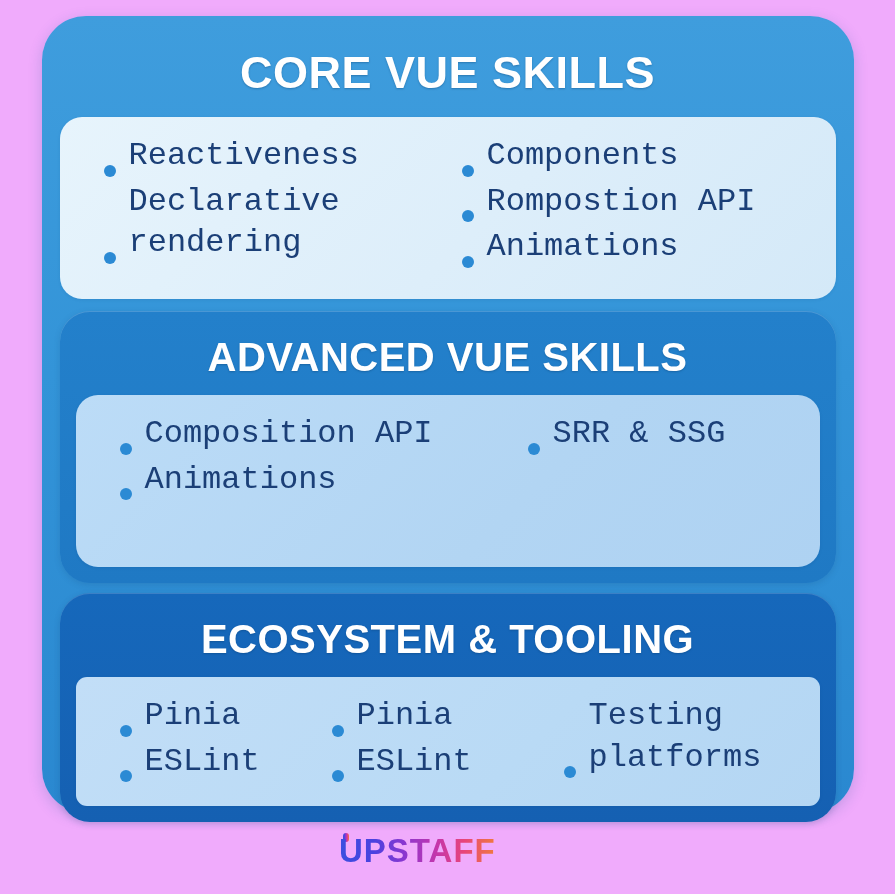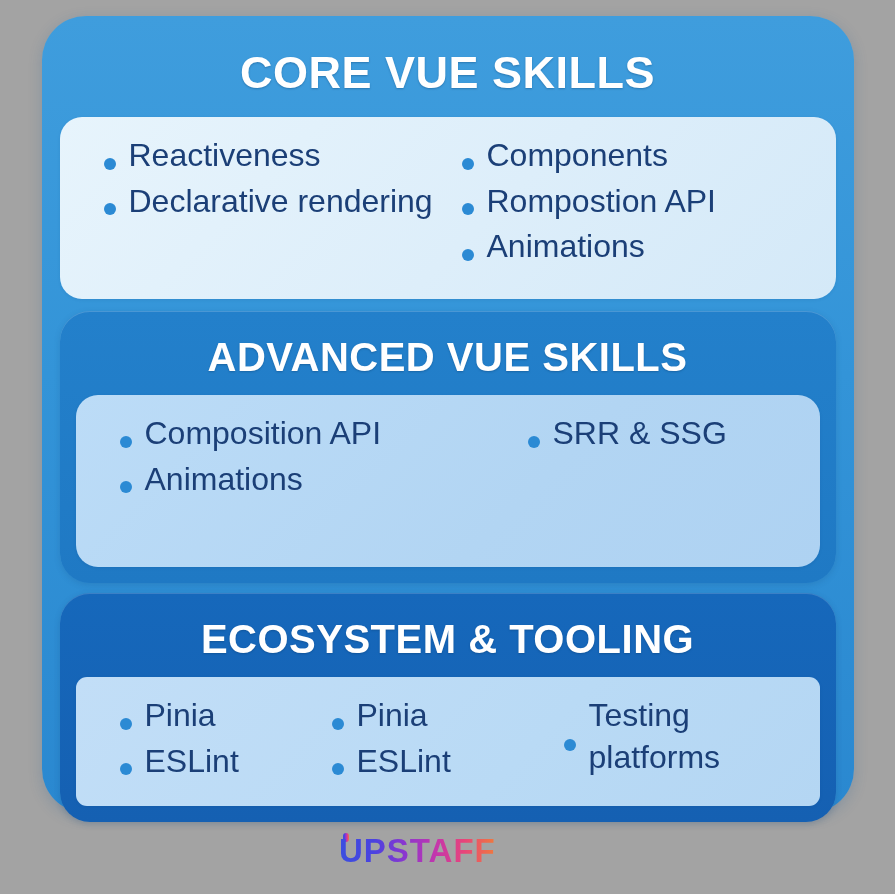--- a/index.html
+++ b/index.html
@@ -10,21 +10,21 @@
     height: 894px;
     background: #ffffff;
     font-family: "Liberation Sans", sans-serif;
     overflow: hidden;
   }
 
   .poster {
     position: relative;
     width: 895px;
     height: 894px;
-    background: #a3a3a3;
+    background: #f0abfc;
     display: flex;
     flex-direction: column;
     align-items: center;
   }
 
   
   .outer-frame {
     position: relative;
     width: 812px;
     height: 797px;
@@ -139,26 +139,27 @@
   .skill-card--advanced .skill-col:nth-child(2) { flex: 0 0 44%; padding-left: 10px; }
 
   
   .skill-card--ecosystem .skill-col:nth-child(1) { flex: 0 0 32%; padding-left: 22px; }
   .skill-card--ecosystem .skill-col:nth-child(2) { flex: 0 0 32%; padding-left: 10px; }
   .skill-card--ecosystem .skill-col:nth-child(3) { flex: 0 0 36%; padding-left: 18px; }
 
   .skill-item {
     display: flex;
     flex-direction: row;
-    align-items: center;
+    align-items: flex-end;
     color: #1b3f77;
     font-size: 32px;
     line-height: 1.30;
     font-weight: 400;
     margin-bottom: 4px;
+    font-family: Liberation Mono, monospace;
   }
 
   .skill-bullet {
     flex: 0 0 auto;
     width: 12px;
     height: 12px;
     border-radius: 50%;
     background: #2b8ad4;
     margin-top: 16px;
     margin-right: 13px;

